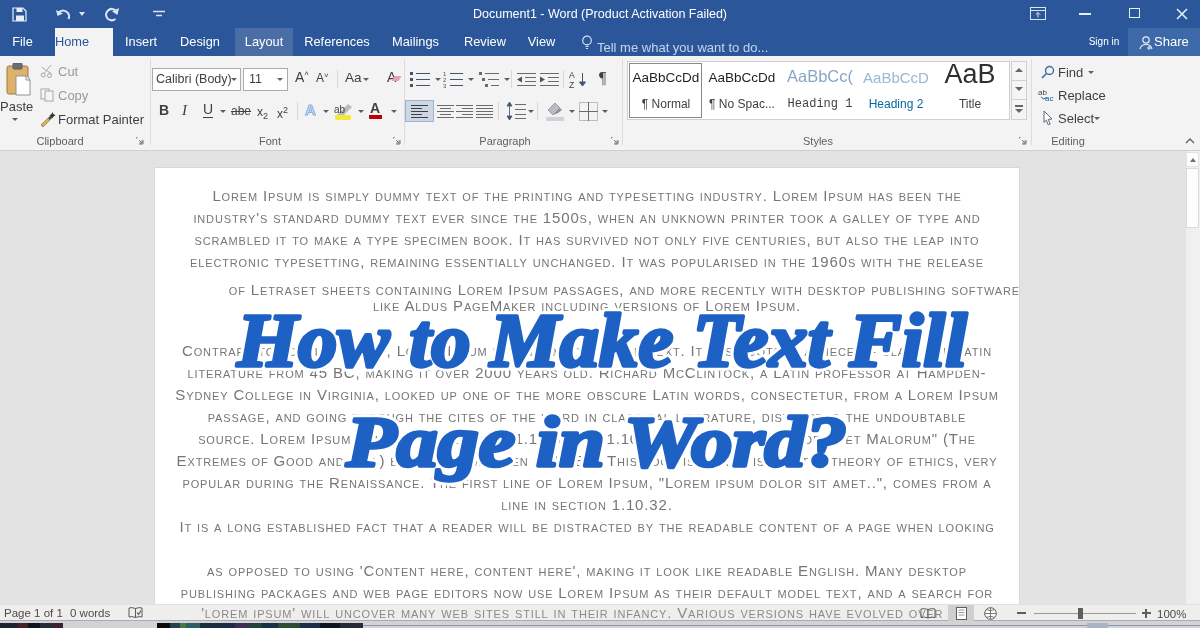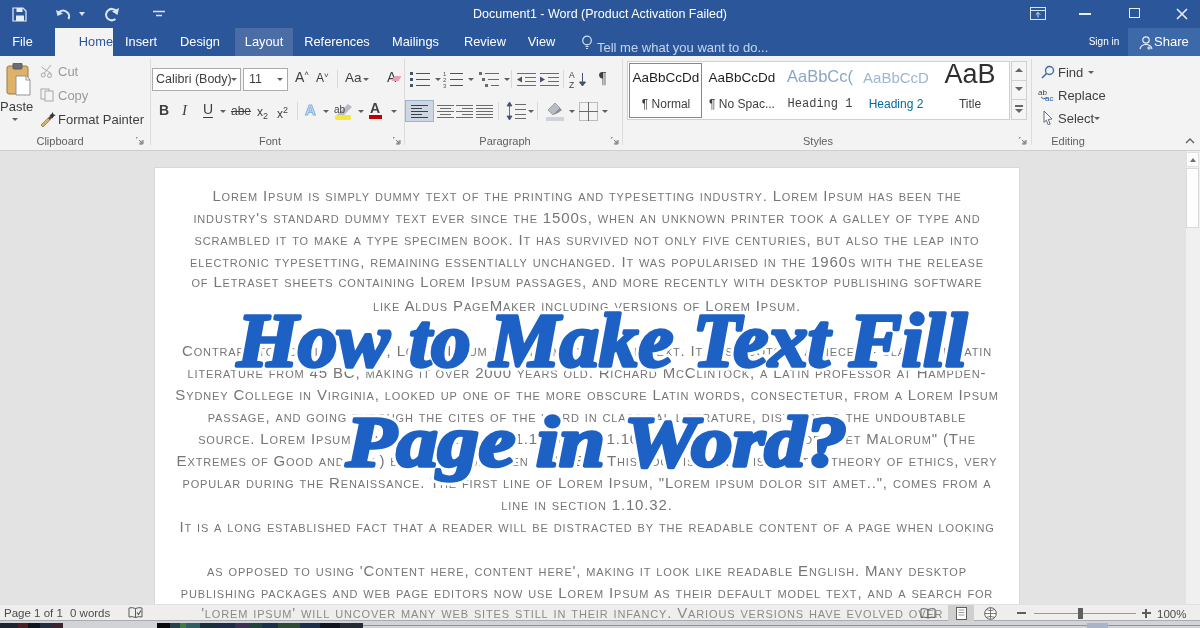--- a/index.html
+++ b/index.html
@@ -5,21 +5,21 @@
   * { margin:0; padding:0; box-sizing:border-box; }
   html,body { width:1200px; height:628px; overflow:hidden; }
   body { font-family:"Liberation Sans", sans-serif; position:relative; background:#e3e3e3; }
   .abs { position:absolute; }
   
   #titlebar { position:absolute; left:0; top:0; width:1200px; height:28px; background:#2b579a; }
   #titletext { position:absolute; left:0; top:7px; width:1200px; text-align:center; color:#fff; font-size:12.5px; }
   
   #tabrow { position:absolute; left:0; top:28px; width:1200px; height:28px; background:#2b579a; }
   .tab { position:absolute; top:0; height:28px; line-height:28px; color:#fff; font-size:12.8px; text-align:center; }
-  #hometab { position:absolute; left:55px; top:0; width:58px; height:28px; background:#f3f3f3; color:#2b579a; font-size:12.8px; line-height:28px; text-align:right; }
+  #hometab { position:absolute; left:55px; top:0; width:58px; height:28px; background:#f3f3f3; color:#2b579a; font-size:12.8px; line-height:28px; text-align:left; }
   #layouttab { position:absolute; left:235px; top:0; width:58px; height:28px; background:#4b6da6; color:#fff; font-size:12.8px; line-height:28px; text-align:center; }
   
   #ribbon { position:absolute; left:0; top:56px; width:1200px; height:95px; background:#f3f3f3; border-bottom:1px solid #cecece; }
   .vsep { position:absolute; top:3px; width:1px; height:86px; background:#dcdcdc; }
   .glabel { position:absolute; top:79px; font-size:11px; color:#5f5f5f; text-align:center; }
   .ribtxt { color:#3f3f3f; font-size:13px; }
   .gray { color:#9a9a9a; }
   .caret { display:inline-block; width:0; height:0; border-left:3px solid transparent; border-right:3px solid transparent; border-top:3.5px solid #5f5f5f; vertical-align:middle; }
   
   #docarea { position:absolute; left:0; top:151px; width:1200px; height:470px; background:#e3e3e3; overflow:hidden; }
@@ -318,21 +318,21 @@
   <svg class="abs" style="left:1184px;top:79px;" width="12" height="10">
       <path d="M2 8 L6 4 L10 8" fill="none" stroke="#5f5f5f" stroke-width="1.3"></path>
     </svg>
 </div>
 <div id="docarea">
   <div id="page"></div>
   <div class="dl" style="top:34px;">Lorem Ipsum is simply dummy text of the printing and typesetting industry. Lorem Ipsum has been the</div>
   <div class="dl" style="top:56px;">industry's standard dummy text ever since the 1500s, when an unknown printer took a galley of type and</div>
   <div class="dl" style="top:78px;">scrambled it to make a type specimen book. It has survived not only five centuries, but also the leap into</div>
   <div class="dl" style="top:100px;">electronic typesetting, remaining essentially unchanged. It was popularised in the 1960s with the release</div>
-  <div class="dl" style="top:120px;">of Letraset sheets containing Lorem Ipsum passages, and more recently with desktop publishing software</div>
+  <div class="dl" style="top:128px;text-align:right;">of Letraset sheets containing Lorem Ipsum passages, and more recently with desktop publishing software</div>
   <div class="dl" style="top:144px;">like Aldus PageMaker including versions of Lorem Ipsum.</div>
   <div class="dl" style="top:189px;">Contrary to popular belief, Lorem Ipsum is not simply random text. It has roots in a piece of classical Latin</div>
   <div class="dl" style="top:211px;">literature from 45 BC, making it over 2000 years old. Richard McClintock, a Latin professor at Hampden-</div>
   <div class="dl" style="top:233px;">Sydney College in Virginia, looked up one of the more obscure Latin words, consectetur, from a Lorem Ipsum</div>
   <div class="dl" style="top:255px;">passage, and going through the cites of the word in classical literature, distracted the undoubtable</div>
   <div class="dl" style="top:277px;">source. Lorem Ipsum comes from sections 1.10.32 and 1.10.33 of "de Finibus Bonorum et Malorum" (The</div>
   <div class="dl" style="top:299px;">Extremes of Good and Evil) by Cicero, written in 45 BC. This book is a treatise on the theory of ethics, very</div>
   <div class="dl" style="top:321px;">popular during the Renaissance. The first line of Lorem Ipsum, "Lorem ipsum dolor sit amet..", comes from a</div>
   <div class="dl" style="top:343px;">line in section 1.10.32.</div>
   <div class="dl" style="top:365px;">It is a long established fact that a reader will be distracted by the readable content of a page when looking</div>

